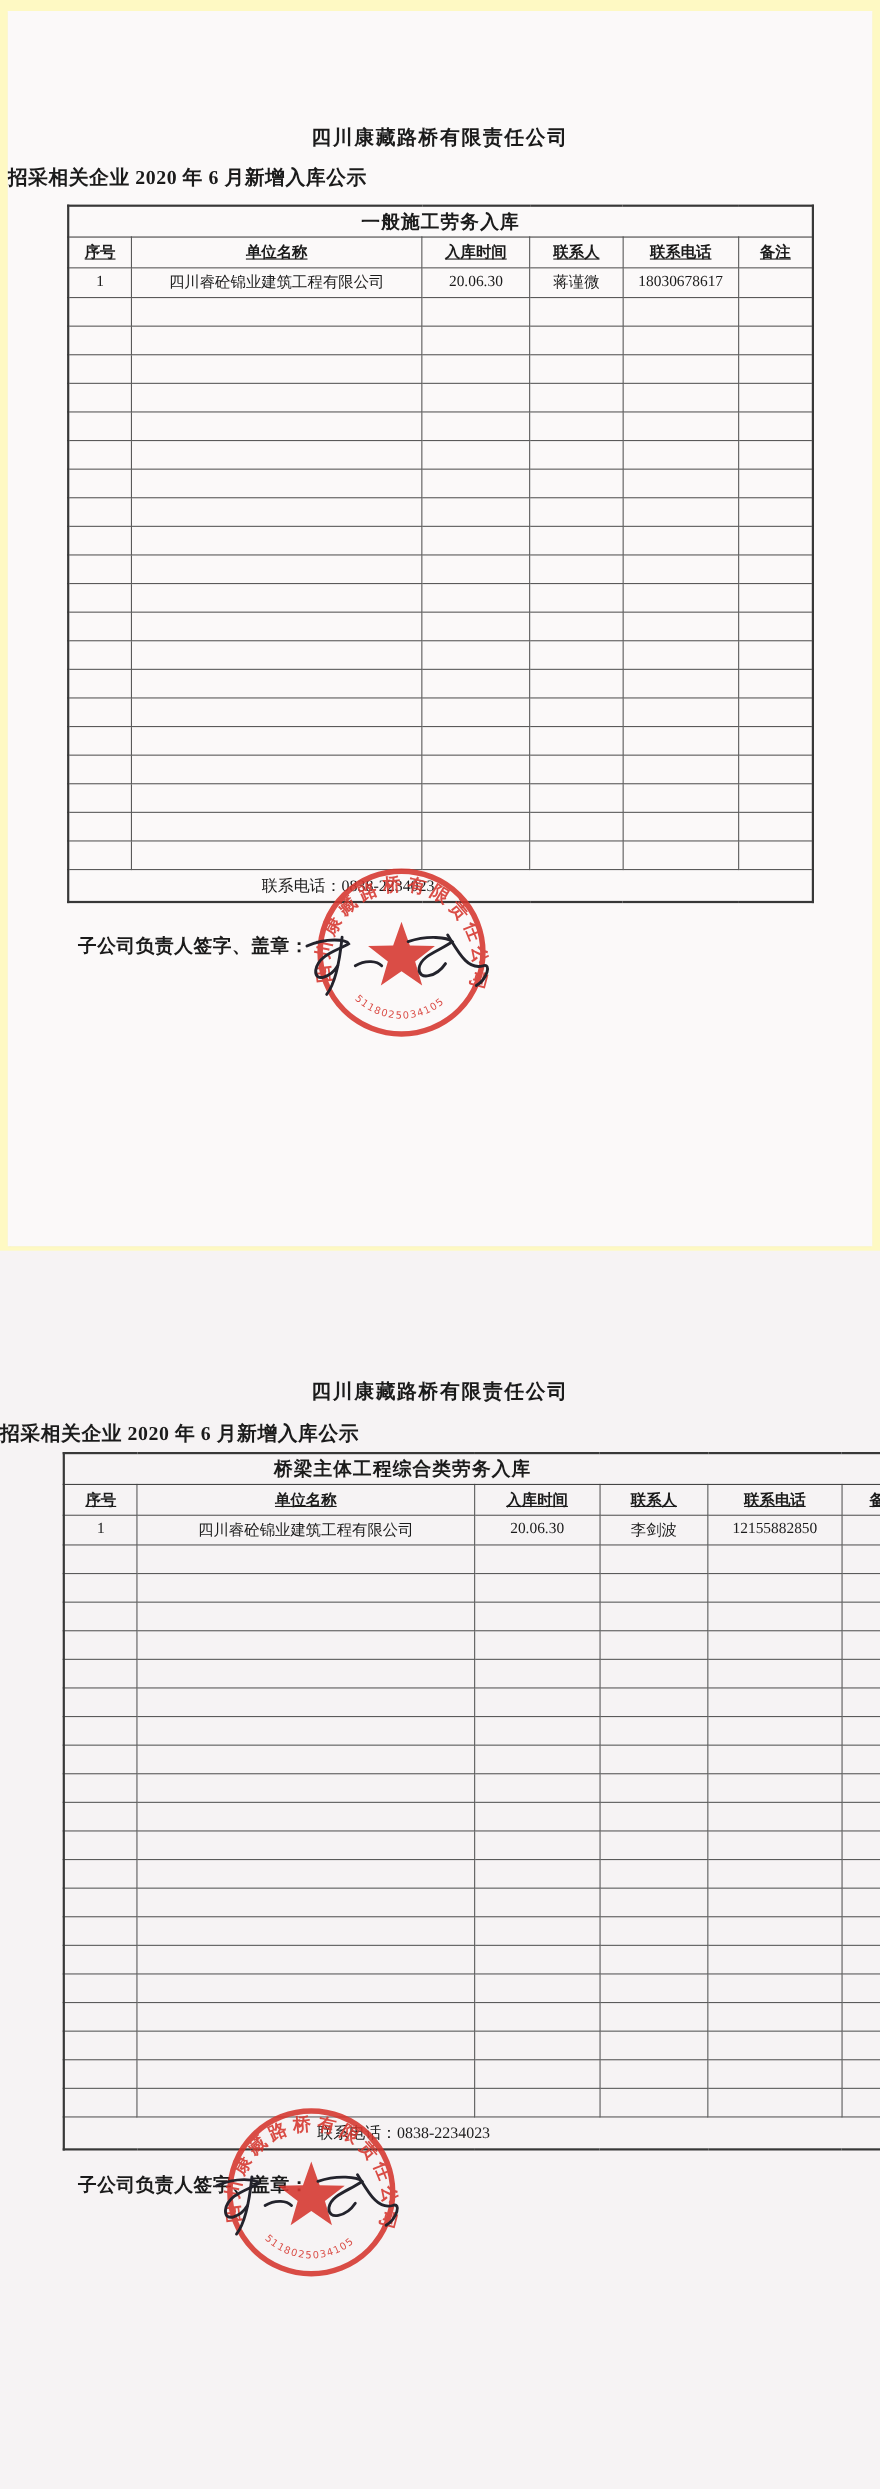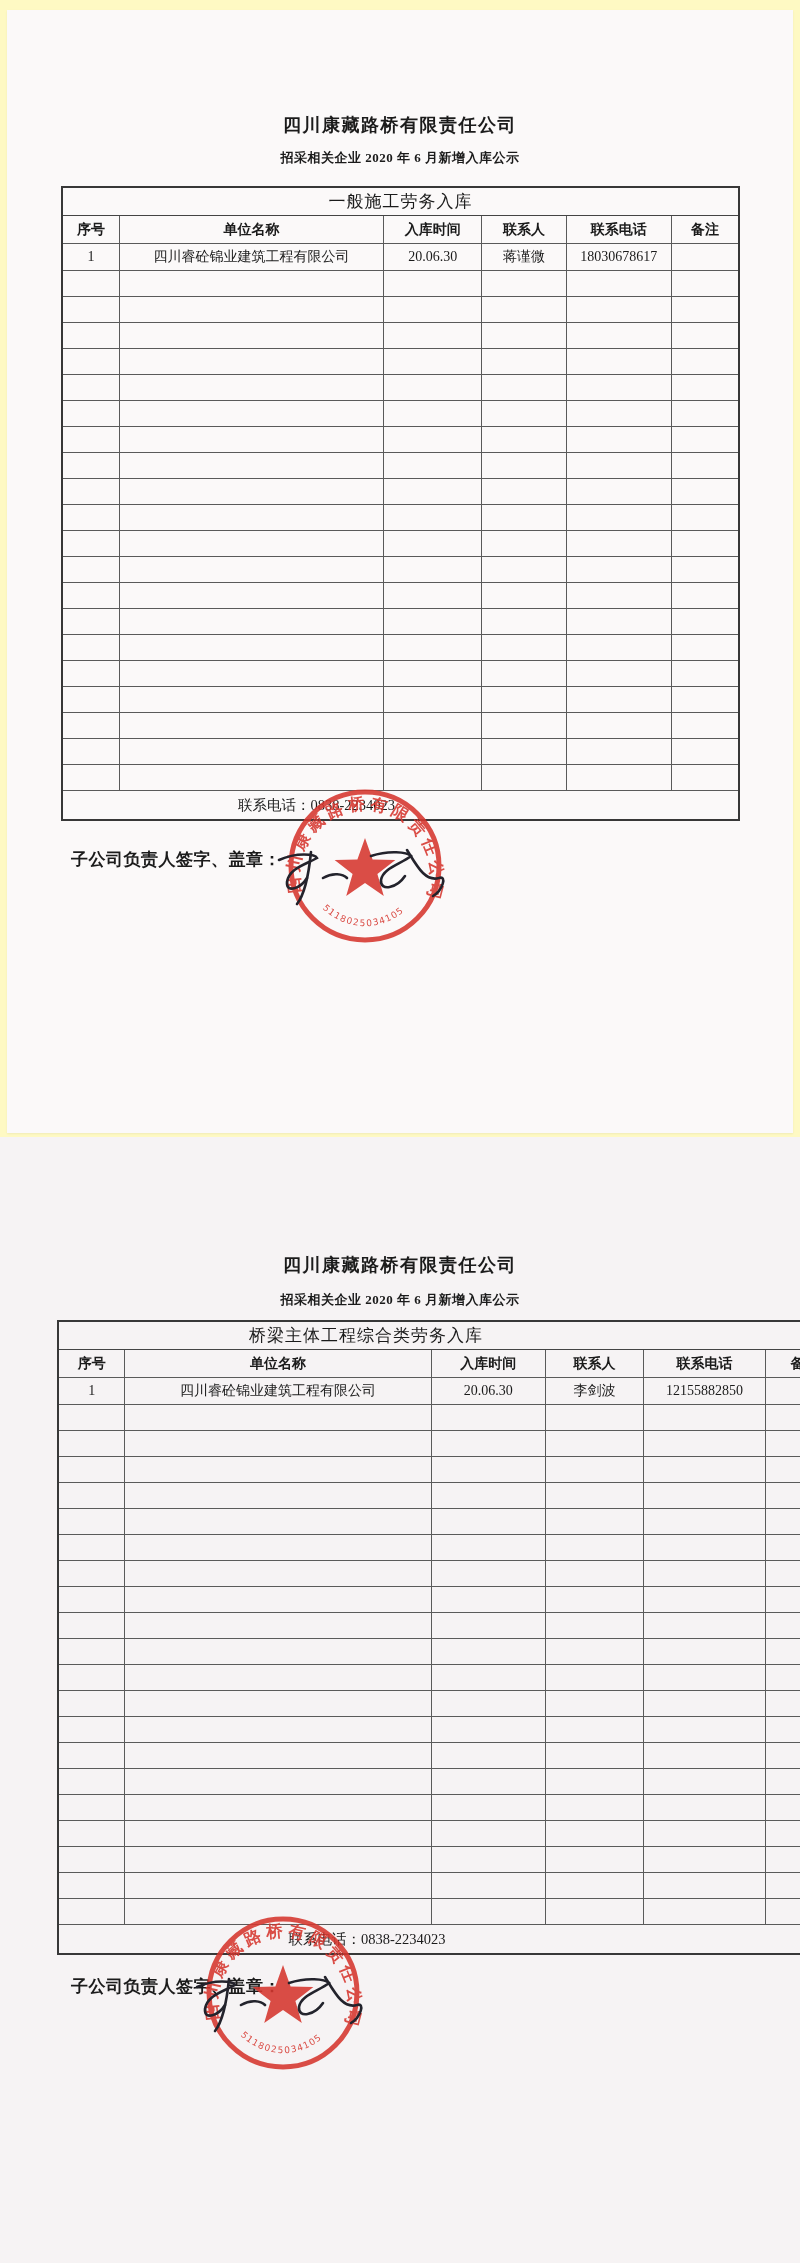--- a/index.html
+++ b/index.html
@@ -2,28 +2,28 @@
 <html><head>
 <meta charset="utf-8">
 <style>
   html,body{margin:0;padding:0;background:#fefefe;}
   body{font-family:"Liberation Serif","DejaVu Serif",serif;color:#1b1b1b;}
   #canvas{position:relative;width:800px;height:2263px;overflow:hidden;background:#fef9c3;}
   .page{position:absolute;overflow:hidden;}
   #page1{left:7px;top:10px;width:786px;height:1123px;background:#fbf9f9;box-shadow:0 1px 2px rgba(0,0,0,.06);}
   #page2{left:0;top:1137px;width:800px;height:1126px;background:#f6f3f4;}
   .doc-title{position:absolute;left:0;right:0;text-align:center;font-size:18px;font-weight:bold;letter-spacing:1.5px;}
-  .doc-subtitle{position:absolute;left:0;right:0;text-align:center;font-size:13px;font-weight:bold;letter-spacing:.5px;}
+  .doc-subtitle{position:absolute;left:0;right:0;font-size:18px;font-weight:bold;letter-spacing:.5px;}
   .tbl-wrap{position:absolute;}
   table.doc{border-collapse:collapse;table-layout:fixed;width:100%;background:transparent;}
   table.doc td,table.doc th{border:1px solid #5a5a5a;padding:0 2px;font-weight:normal;
     font-size:14px;text-align:center;overflow:hidden;white-space:nowrap;}
   table.doc{border:2px solid #383838;}
-  tr.band-row th{height:27px;font-size:17px;font-weight:normal;letter-spacing:1px;border-bottom:1px solid #444;}
-  tr.head-row th{height:27px;font-size:14px;font-weight:bold;}
+  tr.band-row th{height:27px;font-size:17px;font-weight:bold;letter-spacing:1px;border-bottom:1px solid #444;}
+  tr.head-row th{height:27px;font-size:14px;font-weight:bold;text-decoration:underline;}
   tr.data-row td{height:26px;}
   tr.data-row.empty td{height:25px;}
   td.cell-name{text-align:left;padding-left:14px;}
   tr.footer-row td{height:28px;font-size:14.5px;text-align:center;text-indent:-168px;}
   .shift-left{text-indent:-170px;}
   .sign-label{position:absolute;font-size:17px;font-weight:bold;letter-spacing:.5px;text-align:right;}
   .stamp{position:absolute;width:160px;height:160px;}
   .stamp svg{overflow:visible;}
   .sig{position:absolute;left:-18px;top:52px;width:195px;height:80px;}
 </style>

